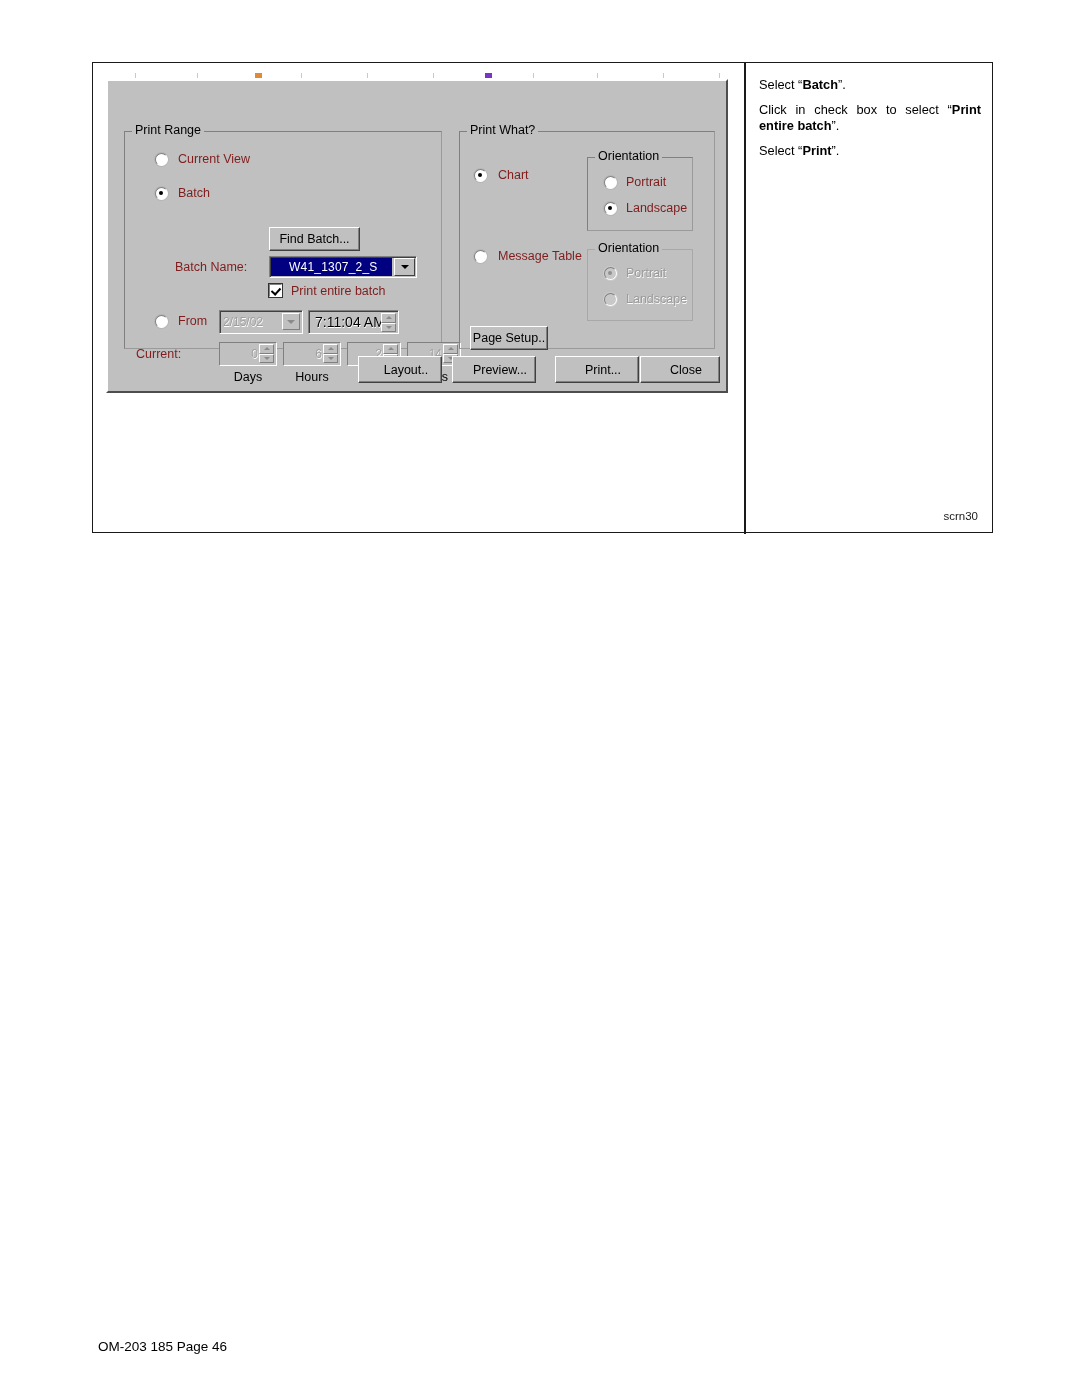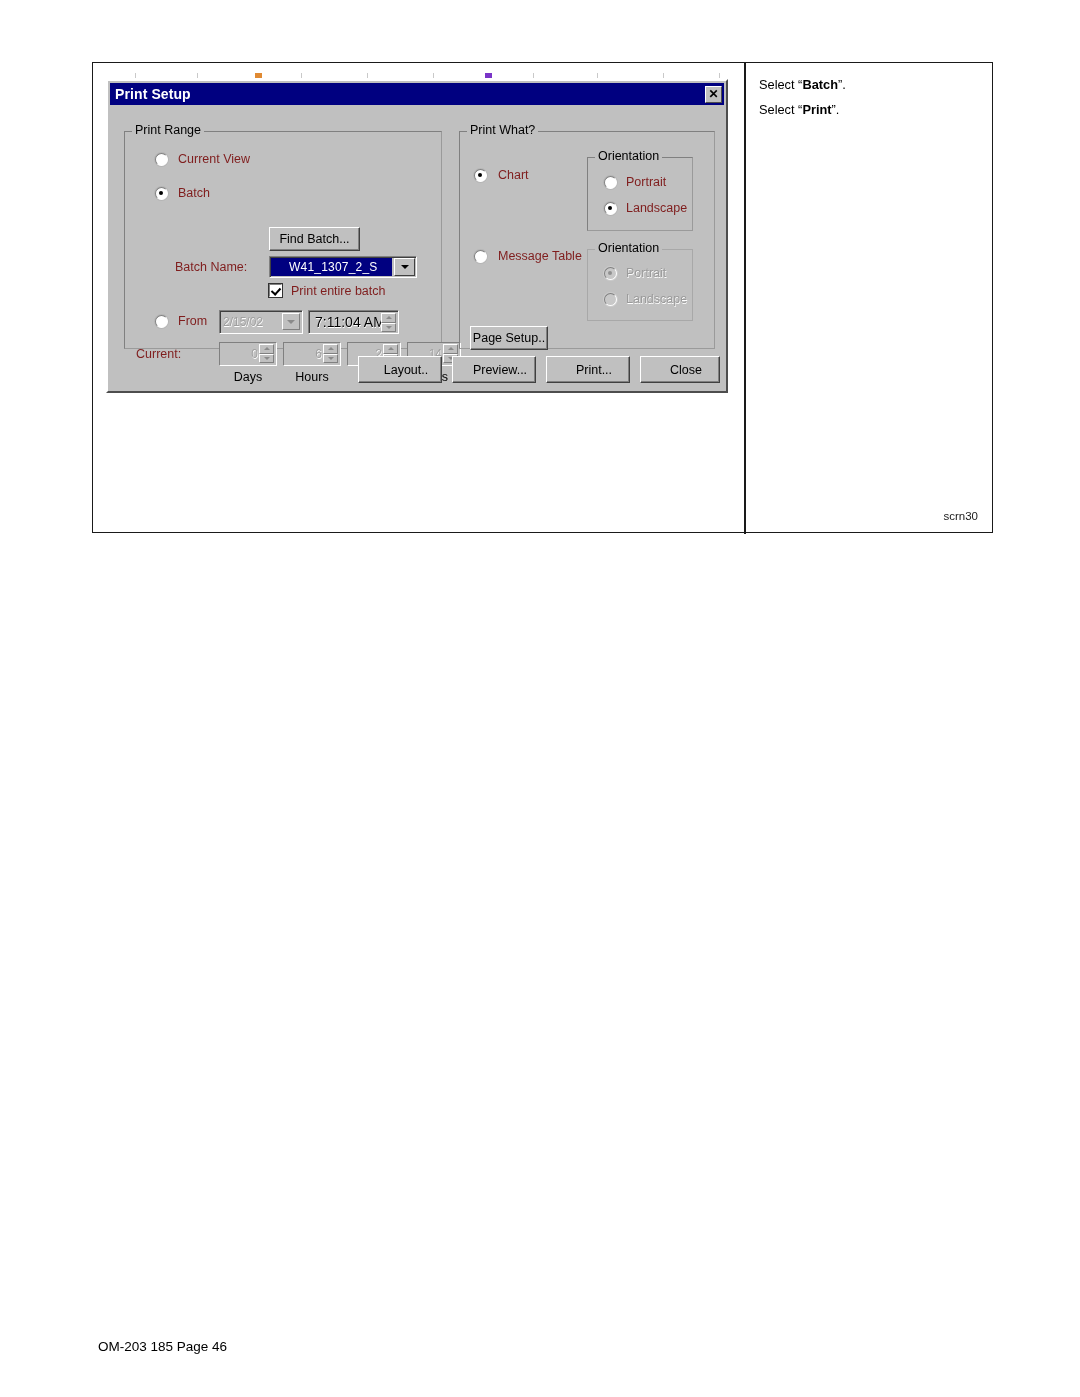--- a/index.html
+++ b/index.html
@@ -217,21 +217,21 @@
     white-space: nowrap;
   }
 
   #btn-find-batch { left: 144px; top: 95px; width: 91px; height: 24px; }
   #btn-page-setup { left: 10px; top: 194px; width: 78px; height: 24px; }
 
   #button-row { position: absolute; left: 250px; top: 275px; width: 362px; height: 28px; }
   #button-row .btn { top: 0; height: 27px; padding-left: 12px; }
   #btn-layout  { left: 0px;   width: 84px; }
   #btn-preview { left = 0; left: 94px;  width: 84px; }
-  #btn-print   { left: 188px; width: 84px; }
+  #btn-print   { left: 197px; width: 84px; }
   #btn-close   { left: 282px; width: 80px; }
 
   
   .field {
     position: absolute;
     background: #ffffff;
     border-top: 1.5px solid #808080;
     border-left: 1.5px solid #808080;
     border-right: 1.5px solid #ffffff;
     border-bottom: 1.5px solid #ffffff;
@@ -419,24 +419,20 @@
     <div class="tick" style="left:328px;"></div>
     <div class="blip" style="left:380px;background:#7a35c8;"></div>
     <div class="tick" style="left:428px;"></div>
     <div class="tick" style="left:492px;"></div>
     <div class="tick" style="left:558px;"></div>
     <div class="tick" style="left:614px;"></div>
   </div>
 
   <div id="print-setup-dialog">
 
-    <div id="dialog-titlebar">
-      <span id="dialog-title-text">Print Setup</span>
-      <span id="close-button">✕</span>
-    </div>
 
     <div class="groupbox" id="grp-print-range">
       <span class="gb-title">Print Range</span>
 
       <span class="radio" style="left:30px; top:21px;"></span>
       <span class="ctl-label" style="left:53px; top:20px;"><span>Current View</span></span>
 
       <span class="radio checked" style="left:30px; top:55px;"></span>
       <span class="ctl-label" style="left:53px; top:54px;"><span>Batch</span></span>
 
@@ -573,19 +569,20 @@
       <div class="btn" id="btn-close">
         <span>Close</span>
       </div>
     </div>
   </div>
 
   <div id="panel-divider"></div>
 
   <div id="instructions">
     <p class="nojust"><span>Select “</span><b>Batch</b><span>”.</span></p>
+    <p><span>Click in check box to select “</span><b>Print entire batch</b><span>”.</span></p>
     <p class="nojust"><span>Select “</span><b>Print</b><span>”.</span></p>
   </div>
 
   <span id="scrn-label">scrn30</span>
 </div>
 
 <div id="footer">OM-203 185 Page 46</div>
 
 </body></html>

